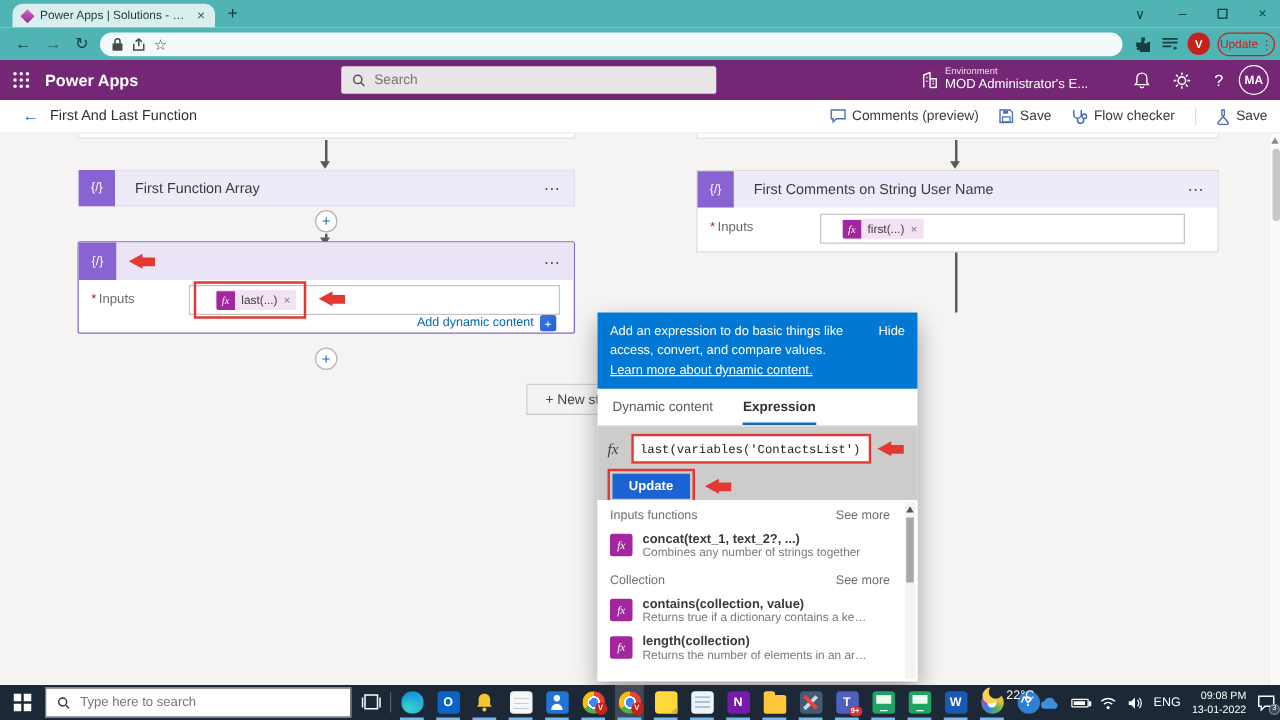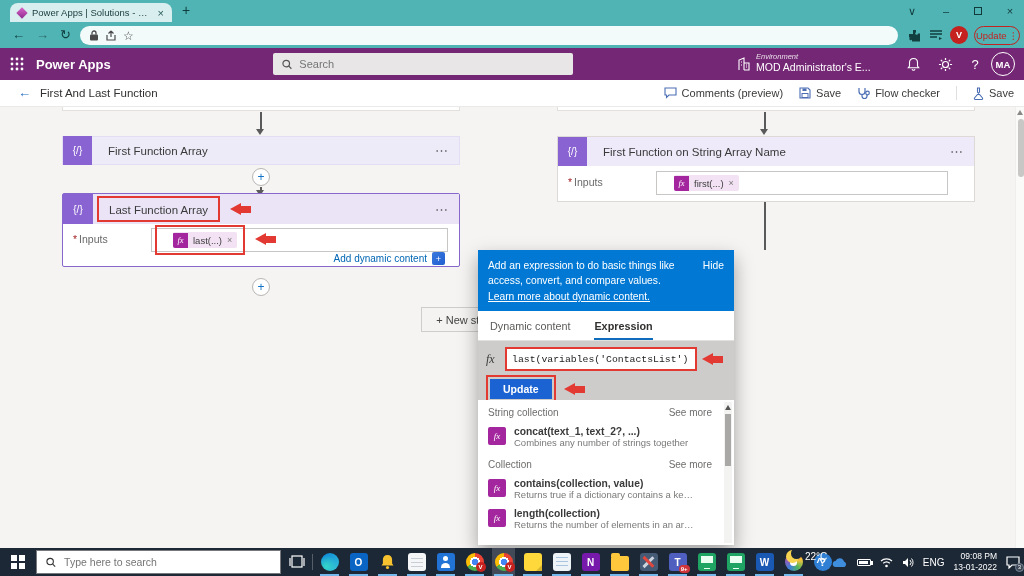--- a/index.html
+++ b/index.html
@@ -25,21 +25,21 @@
   .urltext .pth { color:#5f6368; }
   .vavatar { position:absolute; left:950px; top:4px; width:18px; height:18px; border-radius:50%; background:#c5221f; color:#fff; font-size:9px; font-weight:bold; display:flex; align-items:center; justify-content:center; }
   .updatepill { position:absolute; left:974px; top:4px; width:46px; height:19px; border:1px solid #c5221f; border-radius:10px; color:#c5221f; font-size:9.5px; display:flex; align-items:center; justify-content:center; gap:2px; }
 
   
   .pahdr { position:absolute; left:0; top:48px; width:1024px; height:41px; background:#742774; color:#fff; }
   .brand { position:absolute; left:36px; top:0; height:32px; display:flex; align-items:center; font-size:13px; font-weight:600; }
   .pasearch { position:absolute; left:273px; top:5px; width:300px; height:22px; background:#e8e6e6; border-radius:2px; display:flex; align-items:center; gap:7px; padding:0 9px; }
   .pasearch input { border:none; outline:none; background:transparent; font-size:11px; color:#444; width:100%; font-family:"Liberation Sans",sans-serif; }
   .envblk { position:absolute; left:756px; top:4px; line-height:1.2; }
-  .envlbl { font-size:7.5px; color:rgba(255,255,255,.85);font-style:italic; }
+  .envlbl { font-size:7.5px; color:rgba(255,255,255,.85); }
   .envname { font-size:10.5px; color:#fff; }
   .hdric { position:absolute; top:0; height:32px; width:26px; display:flex; align-items:center; justify-content:center; }
   .maav { position:absolute; left:991px; top:4px; width:24px; height:24px; border:1.2px solid #fff; border-radius:50%; color:#fff; font-size:9.5px; font-weight:600; display:flex; align-items:center; justify-content:center; }
 
   
   .cmdbar { position:absolute; left:0; top:80px; width:1024px; height:27px; background:#fff; border-bottom:1px solid #eceae8; }
   .cmdback { position:absolute; left:18px; top:5px; font-size:13px; color:#1f6cc0; }
   .cmdtitle { position:absolute; left:40px; top:7px; font-size:11.5px; color:#323130; }
   .cmdacts { position:absolute; right:10px; top:0; height:26px; display:flex; align-items:center; gap:16px; }
   .cmdact { display:flex; align-items:center; gap:5px; font-size:11px; color:#3b3a39; }
@@ -302,23 +302,20 @@
       <span class="moredots">⋯</span>
     </div>
 
     <div class="pluscirc" style="left:252px; top:61px;">+</div>
     <div class="vline" style="left:260px; top:80px; height:4px;"></div>
     <div class="ahead" style="left:256px; top:83px;"></div>
 
     <div class="abs" style="left:62px; top:86px; width:398px; height:74px; background:#fff; border:1px solid #8668cc; border-radius:2px;">
       <div class="fcard-hdr" style="height:30px; background:#ebe4f7;">
         <div class="scopeic" style="width:30px;height:30px;">{/}</div>
-        <span class="redbox" style="margin-left:4px; padding:2px 10px;">
-          <span style="font-size:11.5px; color:#3b3b3b;">Last Function Array</span>
-        </span>
         <span class="rarrow" style="margin-left:10px;"></span>
         <span class="moredots" style="margin-left:auto;">⋯</span>
       </div>
       <div style="position:relative; height:43px;">
         <span class="inputlbl abs" style="left:10px; top:9px;"><span class="req">*</span><span>Inputs</span></span>
         <div class="inbox" style="left:88px; top:4px; width:297px; height:24px;"></div>
         <div class="chip" style="left:110px; top:8px;">
           <span class="fxsq">fx</span>
           <span class="chiplbl">last(...)</span>
           <span class="chipx">×</span>
@@ -332,21 +329,21 @@
 
     <div class="pluscirc" style="left:252px; top:171px;">+</div>
 
     <div class="newstep">
         <span>+ New step</span>
       </div>
 
     <div class="abs" style="left:557px; top:29px; width:418px; height:66px; background:#fff; border:1px solid #dcd9d6;">
       <div class="fcard-hdr" style="height:29px; background:#efeaf9;">
         <div class="scopeic">{/}</div>
-        <span class="ftitle">First Function on String Array Name</span>
+        <span class="ftitle">First Comments on String User Name</span>
         <span class="moredots">⋯</span>
       </div>
       <div style="position:relative; height:36px;">
         <span class="inputlbl abs" style="left:10px; top:10px;"><span class="req">*</span><span>Inputs</span></span>
         <div class="inbox" style="left:98px; top:5px; width:292px; height:24px;"></div>
         <div class="chip" style="left:116px; top:9px;">
           <span class="fxsq">fx</span>
           <span class="chiplbl">first(...)</span>
           <span class="chipx">×</span>
         </div>
@@ -377,21 +374,21 @@
             </div>
           <span class="rarrow"></span>
         </div>
         <div class="updrow">
           <span class="updbox"><button class="updbtn">Update</button></span>
           <span class="rarrow"></span>
         </div>
       </div>
       <div class="fnlist">
         <div class="secrow">
-          <span>String collection</span>
+          <span>Inputs functions</span>
           <span>See more</span>
         </div>
         <div class="fnrow">
           <span class="fnsq">fx</span>
           <span>
               <div class="fnsig">concat(text_1, text_2?, ...)</div>
               <div class="fndesc">Combines any number of strings together</div>
             </span>
         </div>
         <div class="secrow">

